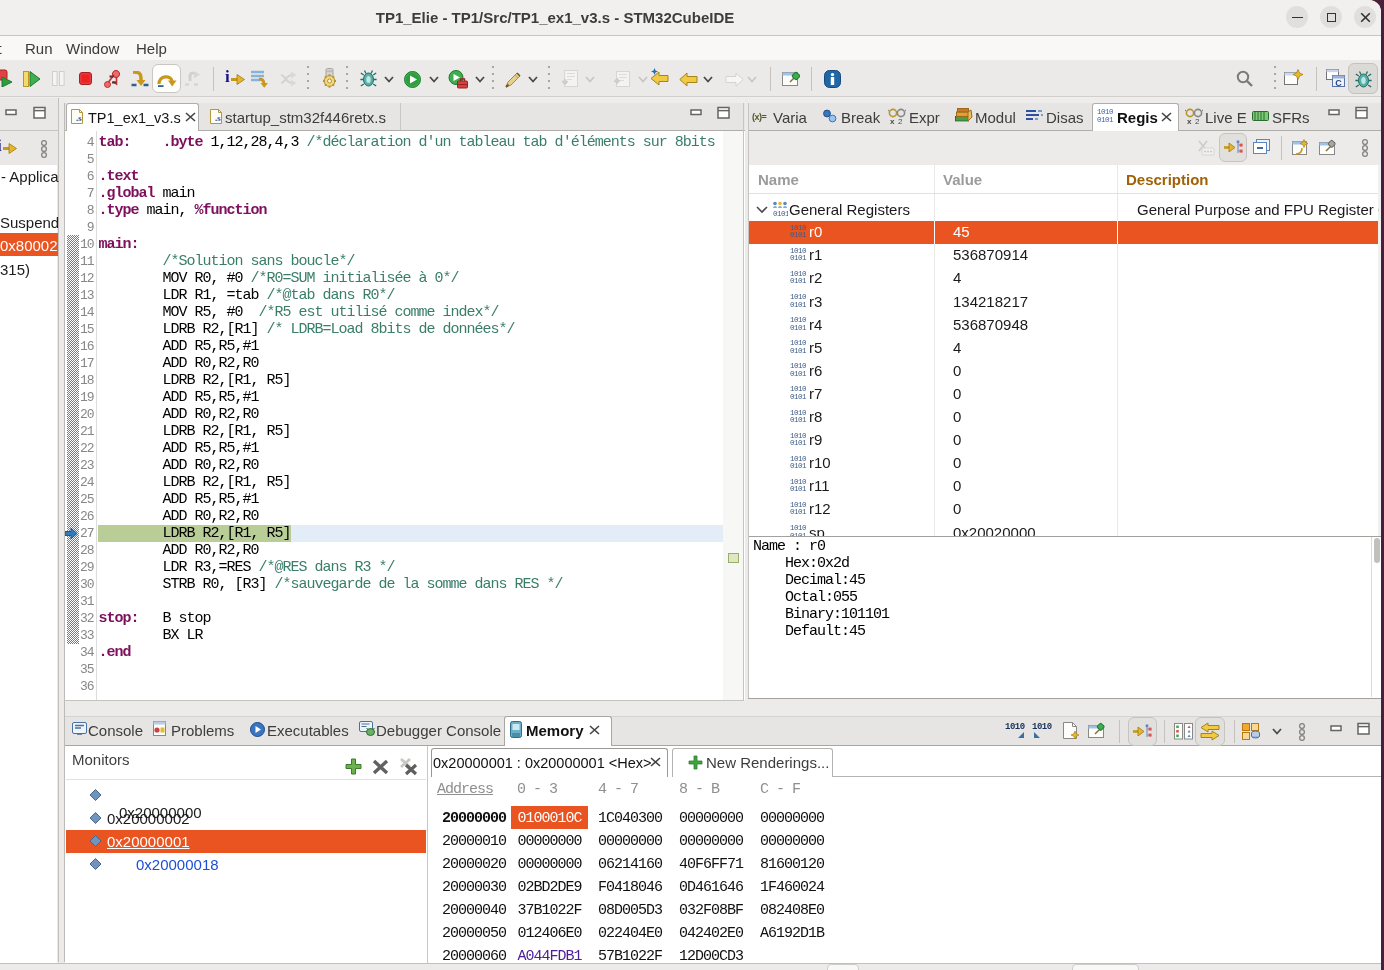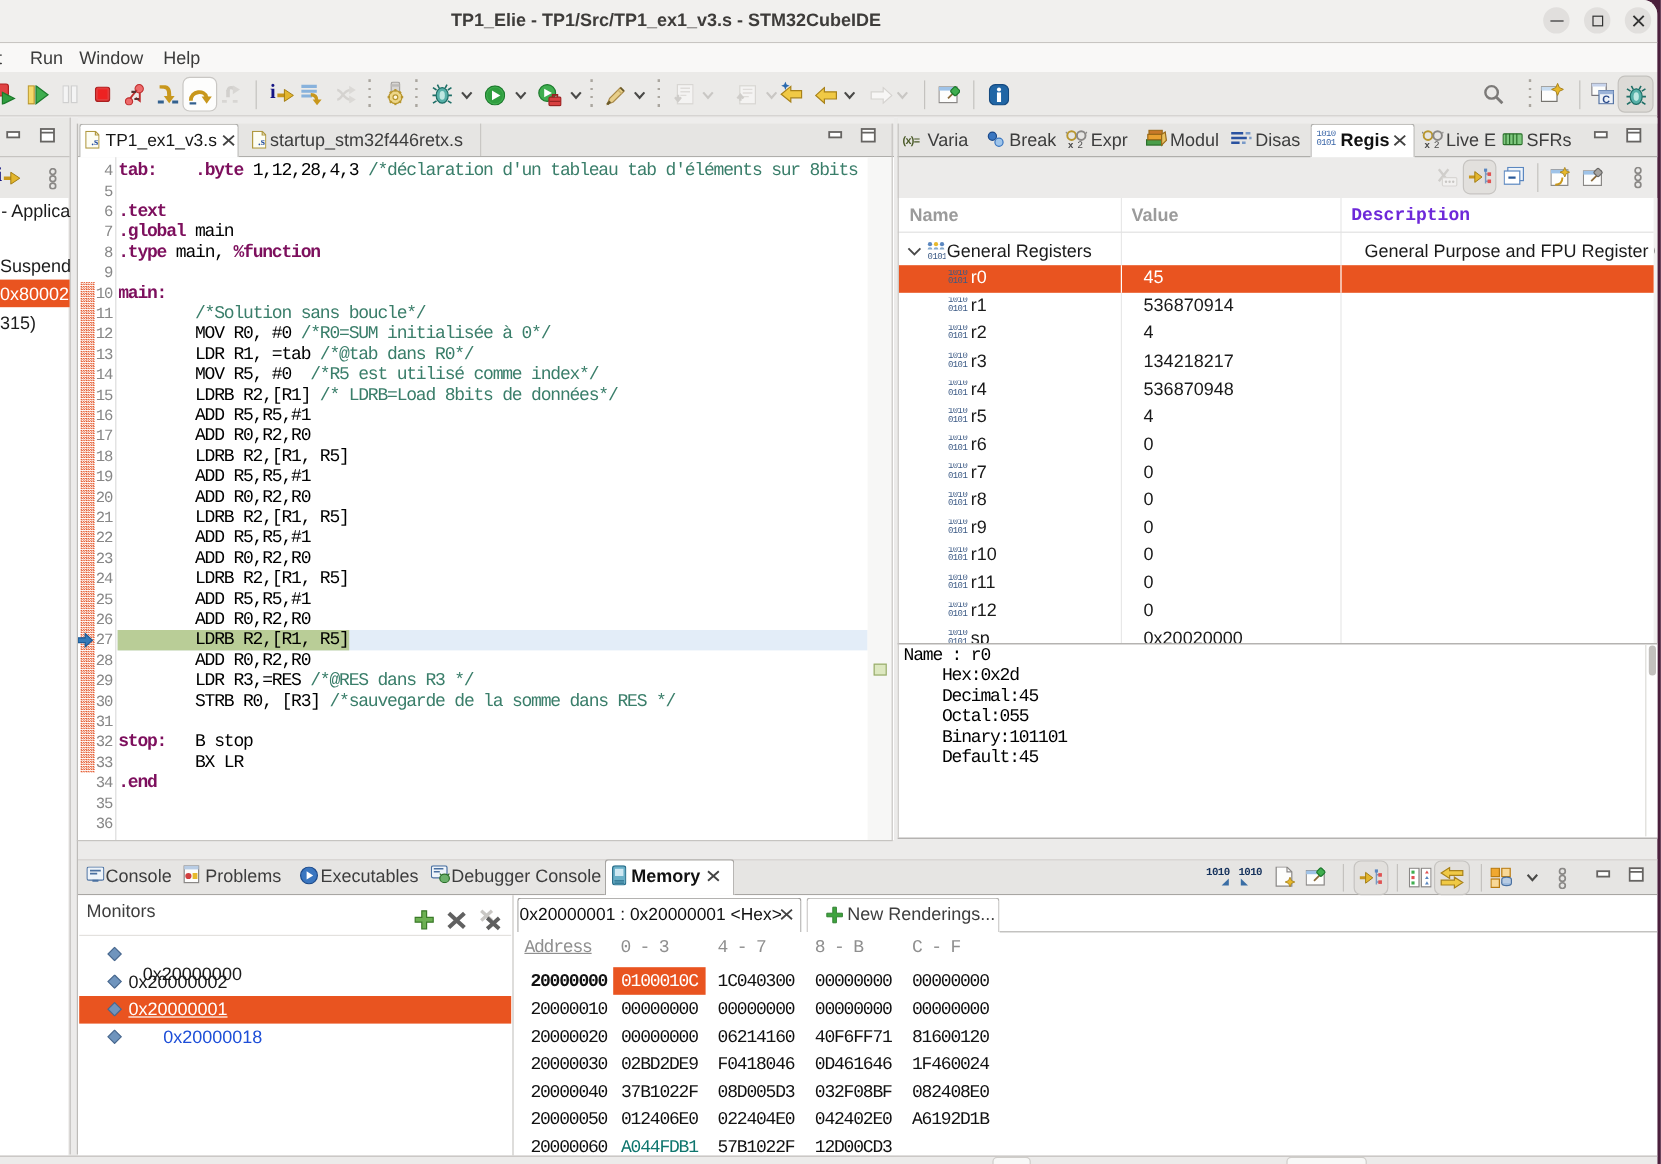--- a/index.html
+++ b/index.html
@@ -195,21 +195,21 @@
 
 <div id="regtools"></div>
 
 <div class="ab" style="left:748px;top:165px;width:636px;height:533px;background:#ffffff;"></div>
 <div class="ab" style="left:1378px;top:165px;width:6px;height:533px;background:#f1f0ef;"></div>
 <div class="ab" style="left:934px;top:165px;width:1px;height:371px;background:#e8e8e8;"></div>
 <div class="ab" style="left:1117px;top:165px;width:1px;height:371px;background:#e8e8e8;"></div>
 <div class="ab" style="left:748px;top:193px;width:630px;height:1px;background:#e2e2e2;"></div>
 <div class="ab t15" style="left:758px;top:171px;color:#9b9b9b;font-weight:bold;">Name</div>
 <div class="ab t15" style="left:943px;top:171px;color:#9b9b9b;font-weight:bold;">Value</div>
-<div class="ab t15" style="left:1126px;top:171px;color:#6d28d9;font-weight:bold;font-family:Liberation Mono, monospace;">Description</div>
+<div class="ab t15" style="left:1126px;top:171px;color:#a16207;font-weight:bold;">Description</div>
 
 <svg class="ab" style="left:756px;top:205px" width="12" height="9">
       <path d="M1 2 L6 7 L11 2" stroke="#4a4a4a" stroke-width="1.6" fill="none"></path>
     </svg>
 <div id="gricon"></div>
 <div class="ab t15" style="left:789px;top:201px;color:#1a1a1a;">General Registers</div>
 <div class="ab t15" style="left:1137px;top:201px;width:242px;overflow:hidden;white-space:nowrap;color:#1a1a1a;">General Purpose and FPU Register Gr</div>
 
 <div class="ab" style="left:749px;top:220.7px;width:629px;height:23px;background:#e95420;"></div>
 <div class="ab" style="left:934px;top:220.7px;width:1px;height:23px;background:#ffffff;"></div>
@@ -389,21 +389,21 @@
       <div class="ab mono" style="left:517.5px;top:901.5px;font-size:15px;letter-spacing:-1px;color:#111111;">37B1022F</div>
       <div class="ab mono" style="left:598px;top:901.5px;font-size:15px;letter-spacing:-1px;color:#111111;">08D005D3</div>
       <div class="ab mono" style="left:679px;top:901.5px;font-size:15px;letter-spacing:-1px;color:#111111;">032F08BF</div>
       <div class="ab mono" style="left:760px;top:901.5px;font-size:15px;letter-spacing:-1px;color:#111111;">082408E0</div>
       <div class="ab mono" style="left:442px;top:924.5px;font-size:15px;letter-spacing:-1px;color:#111111;">20000050</div>
       <div class="ab mono" style="left:517.5px;top:924.5px;font-size:15px;letter-spacing:-1px;color:#111111;">012406E0</div>
       <div class="ab mono" style="left:598px;top:924.5px;font-size:15px;letter-spacing:-1px;color:#111111;">022404E0</div>
       <div class="ab mono" style="left:679px;top:924.5px;font-size:15px;letter-spacing:-1px;color:#111111;">042402E0</div>
       <div class="ab mono" style="left:760px;top:924.5px;font-size:15px;letter-spacing:-1px;color:#111111;">A6192D1B</div>
       <div class="ab mono" style="left:442px;top:947.5px;font-size:15px;letter-spacing:-1px;color:#111111;">20000060</div>
-      <div class="ab mono" style="left:517.5px;top:947.5px;font-size:15px;letter-spacing:-1px;color:#0f766e;">A044FDB1</div>
+      <div class="ab mono" style="left:517.5px;top:947.5px;font-size:15px;letter-spacing:-1px;color:#4c1d95;">A044FDB1</div>
       <div class="ab mono" style="left:598px;top:947.5px;font-size:15px;letter-spacing:-1px;color:#111111;">57B1022F</div>
       <div class="ab mono" style="left:679px;top:947.5px;font-size:15px;letter-spacing:-1px;color:#111111;">12D00CD3</div>
       <div class="ab mono" style="left:760px;top:998px;font-size:21px;letter-spacing:-1px;color:#0c4a6e;">032F02BF</div>
     </div>
 
 <div class="ab" style="left:0;top:963px;width:1384px;height:7px;background:#ecebea;border-top:1px solid #c2c0bd;"></div>
 <div class="ab" style="left:827px;top:964px;width:30px;height:8px;background:#f8f8f7;border:1px solid #cfcdca;border-radius:4px;"></div>
 <div class="ab" style="left:1072px;top:964px;width:65px;height:8px;background:#f8f8f7;border:1px solid #cfcdca;border-radius:4px;"></div>
 
 <svg class="ab" style="left:0px;top:69px" width="14" height="18">

